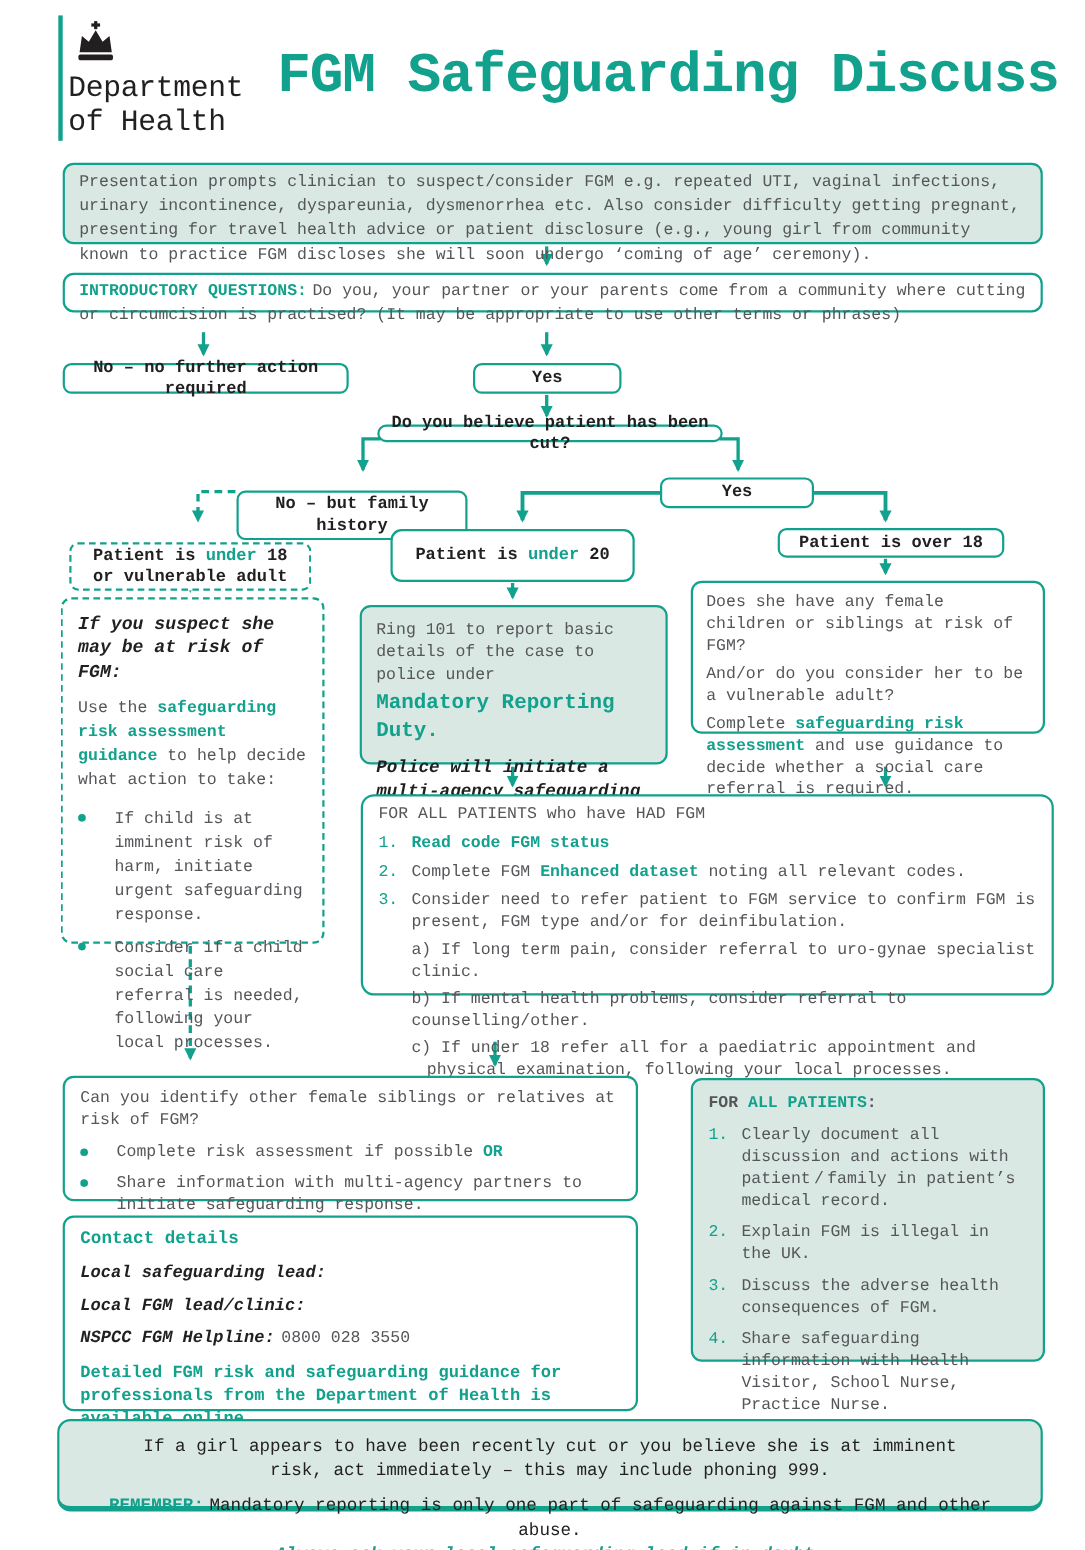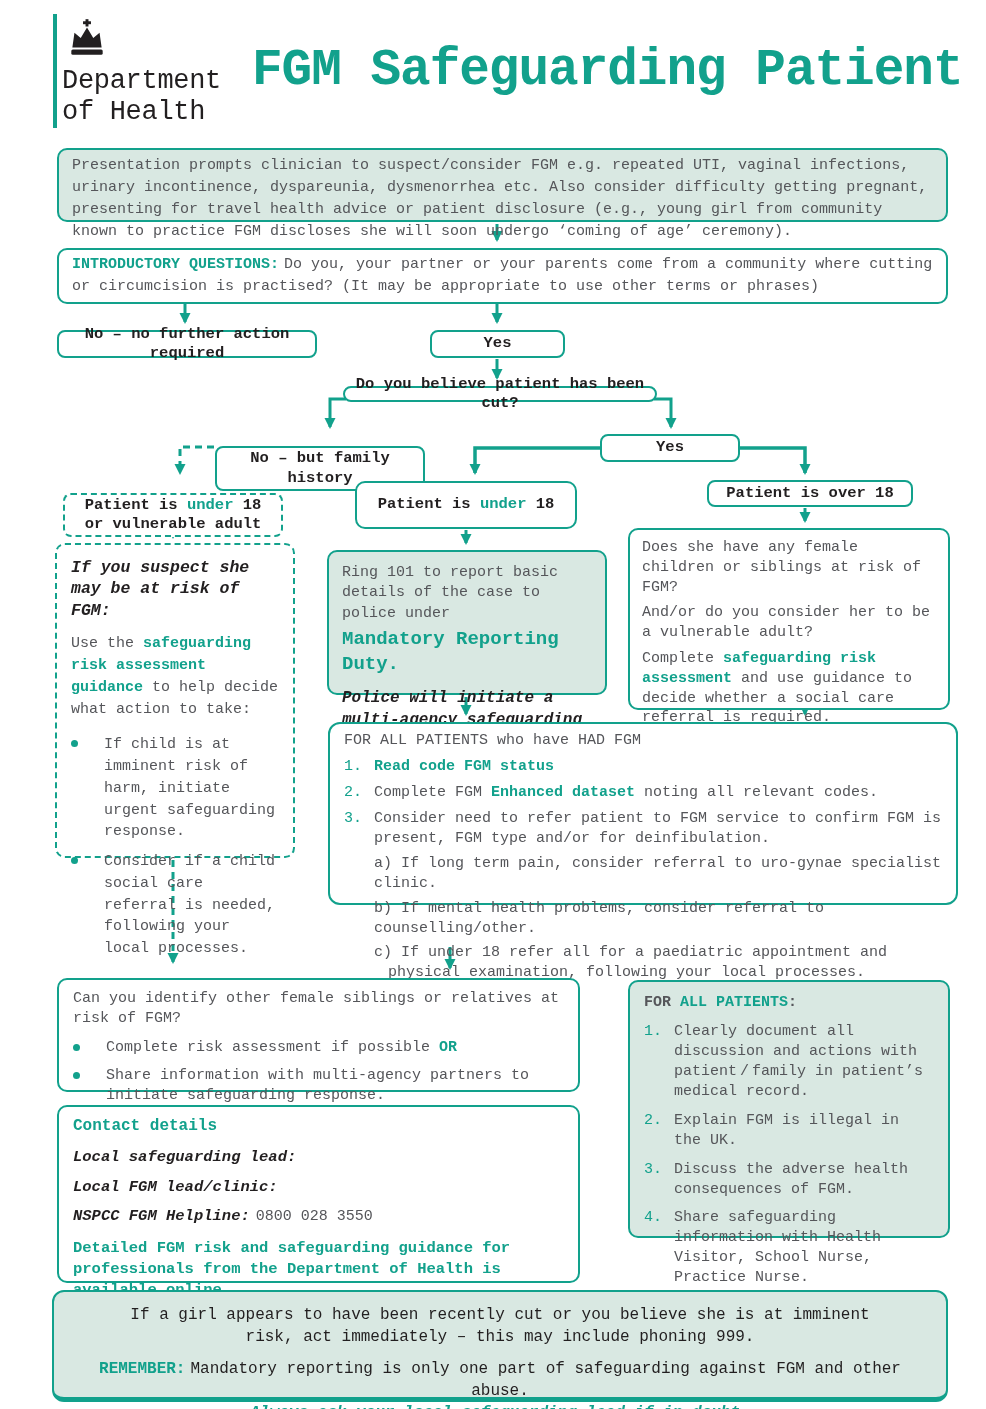--- a/index.html
+++ b/index.html
@@ -77,27 +77,27 @@
   <svg class="crown" width="46" height="42" viewBox="0 0 44 40">
     <rect x="7" y="31" width="30" height="5" rx="1.5"></rect>
     <path d="M8 29 L10 15 L16 20 L22 10 L28 20 L34 15 L36 29 Z"></path>
     <rect x="20.6" y="2" width="2.8" height="7"></rect>
     <rect x="18.2" y="4" width="7.6" height="2.8"></rect>
   </svg>
   <div class="dh-name">
     <div>Department</div>
     <div>of Health</div>
   </div>
-  <h1 class="title">FGM Safeguarding Patient</h1>
+  <h1 class="title">FGM Safeguarding Discuss</h1>
 
   <div class="box green body" style="left:57px;top:148px;width:891px;height:74px;padding:5px 13px;line-height:22px;">
     <span>Presentation prompts clinician to suspect/consider FGM e.g. repeated UTI, vaginal infections, urinary incontinence, dyspareunia, dysmenorrhea etc. Also consider difficulty getting pregnant, presenting for travel health advice or patient disclosure (e.g., young girl from community known to practice FGM discloses she will soon undergo ‘coming of age’ ceremony).</span>
   </div>
 
-  <div class="box body" style="left:57px;top:248px;width:891px;height:56px;padding:4px 13px;line-height:22px;">
+  <div class="box body" style="left:57px;top:248px;width:891px;height:36px;padding:4px 13px;line-height:22px;">
     <span class="hl" style="margin-right:5px;">INTRODUCTORY QUESTIONS:</span><span>Do you, your partner or your parents come from a community where cutting or circumcision is practised? (It may be appropriate to use other terms or phrases)</span>
   </div>
 
   <div class="box cbox" style="left:57px;top:330px;width:260px;height:28px;border-radius:8px;">
     <span>No – no further action required</span>
   </div>
 
   <div class="box cbox" style="left:430px;top:330px;width:135px;height:28px;border-radius:8px;">
     <span>Yes</span>
   </div>
@@ -112,21 +112,21 @@
 
   <div class="box cbox" style="left:600px;top:434px;width:140px;height:28px;border-radius:8px;">
     <span>Yes</span>
   </div>
 
   <div class="box dashedb cbox" style="left:63px;top:481px;width:220px;height:44px;border-radius:8px;padding:0 18px;margin-top:12px;">
     <span><span>Patient is </span><span class="hl">under</span><span> 18 or vulnerable adult</span></span>
   </div>
 
   <div class="box cbox" style="left:355px;top:481px;width:222px;height:48px;">
-    <span><span>Patient is </span><span class="hl">under</span><span> 18</span></span>
+    <span><span>Patient is </span><span class="hl">under</span><span> 20</span></span>
   </div>
 
   <div class="box cbox" style="left:707px;top:480px;width:206px;height:27px;border-radius:8px;">
     <span>Patient is over 18</span>
   </div>
 
   <div class="box dashedb body" style="left:55px;top:543px;width:240px;height:315px;padding:12px 14px;font-size:15px;">
     <div class="bi" style="font-size:16.5px;line-height:1.3;">If you suspect she may be at risk of FGM:</div>
     <div style="margin-top:12px;"><span>Use the </span><span class="hl">safeguarding risk assessment guidance</span><span> to help decide what action to take:</span></div>
     <div class="bul" style="margin-top:14px;">
@@ -138,21 +138,21 @@
       <span>Consider if a child social care referral is needed, following your local processes.</span>
     </div>
   </div>
 
   <div class="box green body" style="left:327px;top:550px;width:280px;height:145px;padding:11px 13px;line-height:1.35;">
     <div>Ring 101 to report basic details of the case to police under</div>
     <div class="hl" style="font-size:19px;margin-top:3px;">Mandatory Reporting Duty.</div>
     <div class="bi" style="margin-top:10px;font-size:16px;">Police will initiate a multi-agency safeguarding response.</div>
   </div>
 
-  <div class="box body" style="left:628px;top:528px;width:322px;height:182px;padding:8px 12px;line-height:1.32;">
+  <div class="box body" style="left:628px;top:528px;width:322px;height:139px;padding:8px 12px;line-height:1.32;">
     <div>Does she have any female children or siblings at risk of FGM?</div>
     <div style="margin-top:6px;">And/or do you consider her to be a vulnerable adult?</div>
     <div style="margin-top:6px;"><span>Complete </span><span class="hl">safeguarding risk assessment</span><span> and use guidance to decide whether a social care referral is required.</span></div>
   </div>
 
   <div class="box body" style="left:328px;top:722px;width:630px;height:183px;padding:7px 14px;line-height:1.33;border-radius:12px;">
     <div>FOR ALL PATIENTS who have HAD FGM</div>
     <div class="nrow">
       <span class="num">1.</span>
       <span><span></span><span class="hl">Read code FGM status</span><span></span></span>
@@ -205,21 +205,21 @@
   <div class="box body" style="left:57px;top:1105px;width:523px;height:178px;padding:9px 14px;line-height:1.35;">
     <div class="hl" style="font-size:16px;">Contact details</div>
     <div class="bi" style="margin-top:9px;font-size:15.5px;">Local safeguarding lead:</div>
     <div class="bi" style="margin-top:9px;font-size:15.5px;">Local FGM lead/clinic:</div>
     <div style="margin-top:9px;">
       <span class="bi" style="font-size:15.5px;margin-right:6px;">NSPCC FGM Helpline:</span><span>0800 028 3550</span>
     </div>
     <div class="hl" style="margin-top:10px;font-size:15.5px;"><span>Detailed FGM risk and safeguarding guidance for professionals from the Department of Health is available </span><span class="online-link">online</span></div>
   </div>
 
-  <div class="box green footer-box" style="left:52px;top:1290px;width:896px;height:112px;padding:12px 40px;box-sizing:border-box;">
+  <div class="box green footer-box" style="left:52px;top:1290px;width:896px;height:84px;padding:12px 40px;box-sizing:border-box;">
     <div class="blk" style="font-size:16px;line-height:22px;max-width:790px;margin:0 auto;">If a girl appears to have been recently cut or you believe she is at imminent risk, act immediately – this may include phoning 999.</div>
     <div style="margin-top:10px;font-size:16px;line-height:22px;">
       <span class="hl" style="margin-right:5px;">REMEMBER:</span><span class="blk">Mandatory reporting is only one part of safeguarding against FGM and other abuse.</span>
     </div>
     <div class="hl" style="font-style:italic;font-size:16px;line-height:22px;">Always ask your local safeguarding lead if in doubt.</div>
   </div>
 
 </div>
 
 </body></html>

